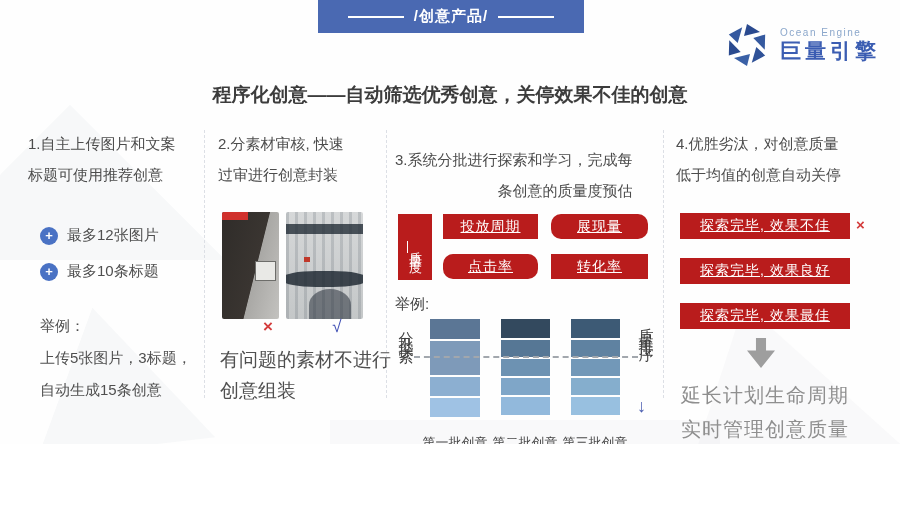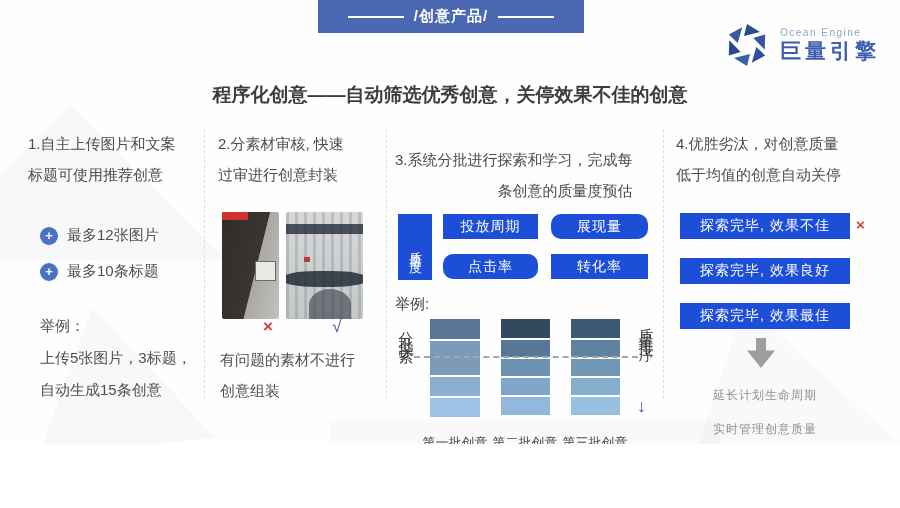--- a/index.html
+++ b/index.html
@@ -59,25 +59,25 @@
     background:
       repeating-linear-gradient(90deg,rgba(80,90,100,0.20) 0 3px,rgba(0,0,0,0) 3px 9px),
       linear-gradient(180deg,#d6d8d9 0%,#c4c7c8 100%);}
   .img-approve .band1{position:absolute;left:0;top:11%;width:100%;height:10%;background:rgba(32,42,52,0.78);}
   .img-approve .band2{position:absolute;left:-4%;top:55%;width:108%;height:15%;background:rgba(28,38,48,0.82);border-radius:40%;}
   .img-approve .blob{position:absolute;left:30%;top:72%;width:55%;height:30%;background:rgba(40,48,58,0.55);border-radius:50% 50% 0 0;}
   .img-approve .reddot{position:absolute;left:24%;top:42%;width:6px;height:5px;background:#c0392b;}
   .mark{position:absolute;top:317px;width:22px;text-align:center;font-size:17px;}
   .mark-x{left:257px;color:#d43c3c;font-weight:bold;}
   .mark-check{left:326px;color:#4050b5;}
-  .c2-note{position:absolute;left:220px;top:344px;font-size:15px;color:#4f4f4f;line-height:31px;}
+  .c2-note{position:absolute;left:220px;top:344px;font-size:19px;color:#4f4f4f;line-height:31px;}
 
   
   .c3-heading{left:395px;top:144px;text-align:right;}
-  .blue-box{background:#1d4ed8;color:#fff;display:flex;align-items:center;justify-content:center;}
+  .blue-box{background:#b91c1c;color:#fff;display:flex;align-items:center;justify-content:center;text-decoration:underline;}
   .qbox{position:absolute;left:398px;top:214px;width:34px;height:66px;}
   .qbox span{writing-mode:vertical-rl;font-size:13px;letter-spacing:4px;}
   .metric{position:absolute;height:25px;font-size:14px;letter-spacing:1px;}
   .m1{left:443px;top:214px;width:95px;}
   .m2{left:551px;top:214px;width:97px;border-radius:10px;}
   .m3{left:443px;top:254px;width:95px;border-radius:10px;}
   .m4{left:551px;top:254px;width:97px;}
   .c3-example{position:absolute;left:395px;top:295px;font-size:15px;color:#454545;}
   .axis-v{position:absolute;writing-mode:vertical-rl;font-size:15px;color:#3f3f3f;letter-spacing:6px;}
   .axis-left{left:396px;top:319px;}
@@ -93,21 +93,21 @@
   .bl1{left:417px;}.bl2{left:487px;}.bl3{left:557px;}
 
   
   .c4-heading{left:676px;top:128px;}
   .result-bar{position:absolute;left:680px;width:170px;height:26px;font-size:14px;letter-spacing:1px;}
   .r1{top:213px;}.r2{top:258px;}.r3{top:303px;}
   .r-x{position:absolute;left:856px;top:216px;color:#d43c3c;font-weight:bold;font-size:15px;}
   .down-arrow{position:absolute;left:747px;top:338px;width:28px;height:30px;background:#9e9e9e;
     clip-path:polygon(32% 0,68% 0,68% 42%,100% 42%,50% 100%,0 42%,32% 42%);}
   .c4-outcome{position:absolute;left:672px;top:378px;width:186px;text-align:center;
-    font-size:12px;color:#8f8f8f;line-height:34px;letter-spacing:1px;}
+    font-size:20px;color:#8f8f8f;line-height:34px;letter-spacing:1px;}
 </style>
 </head>
 <body>
 
 <div class="slide">
 
   <div class="wm wm1"></div>
   <div class="wm wm2"></div>
   <div class="wm wm3"></div>
   <div class="wm wm4"></div>

